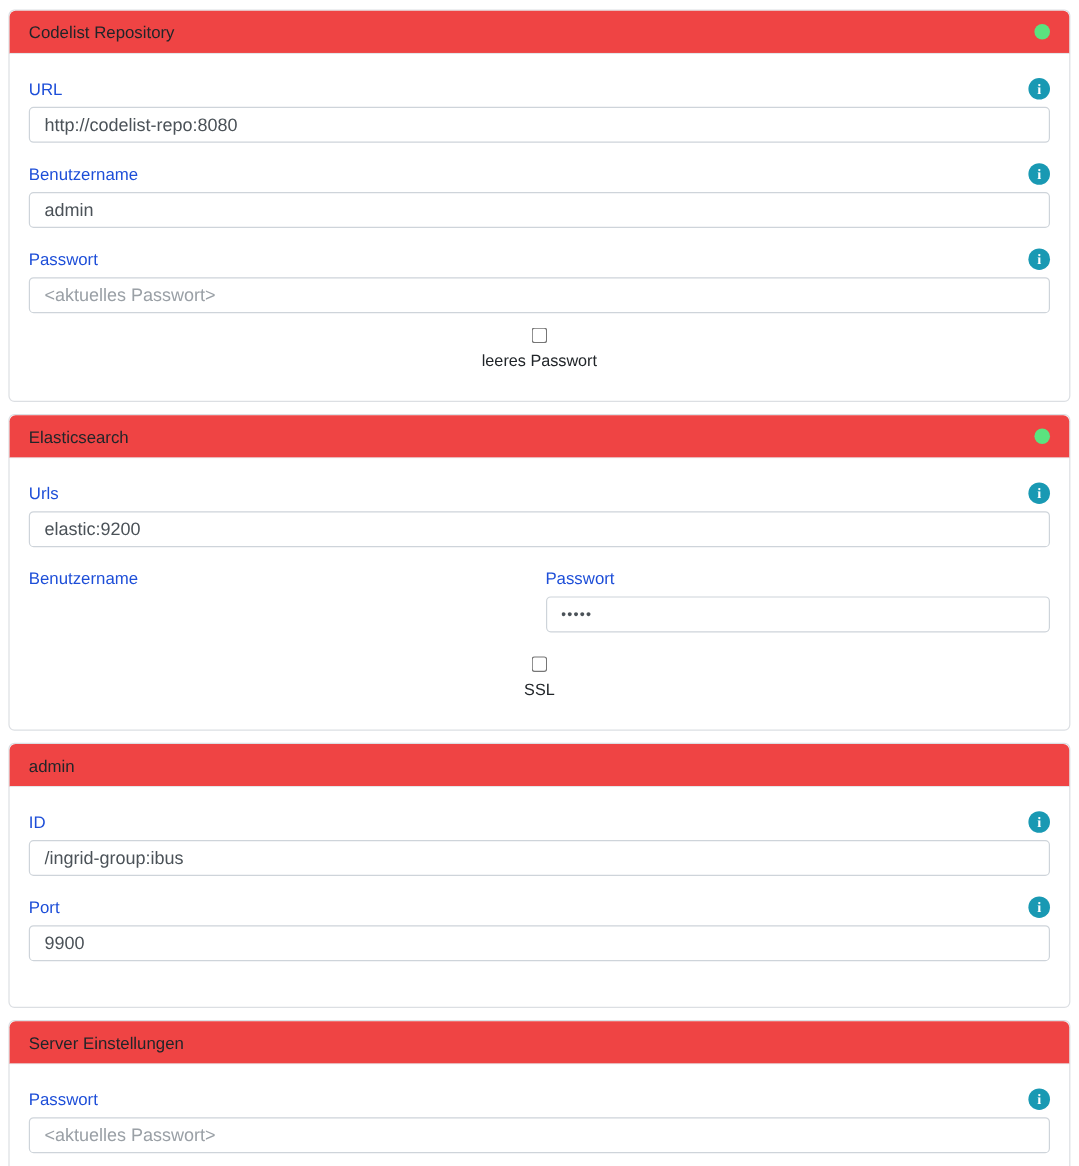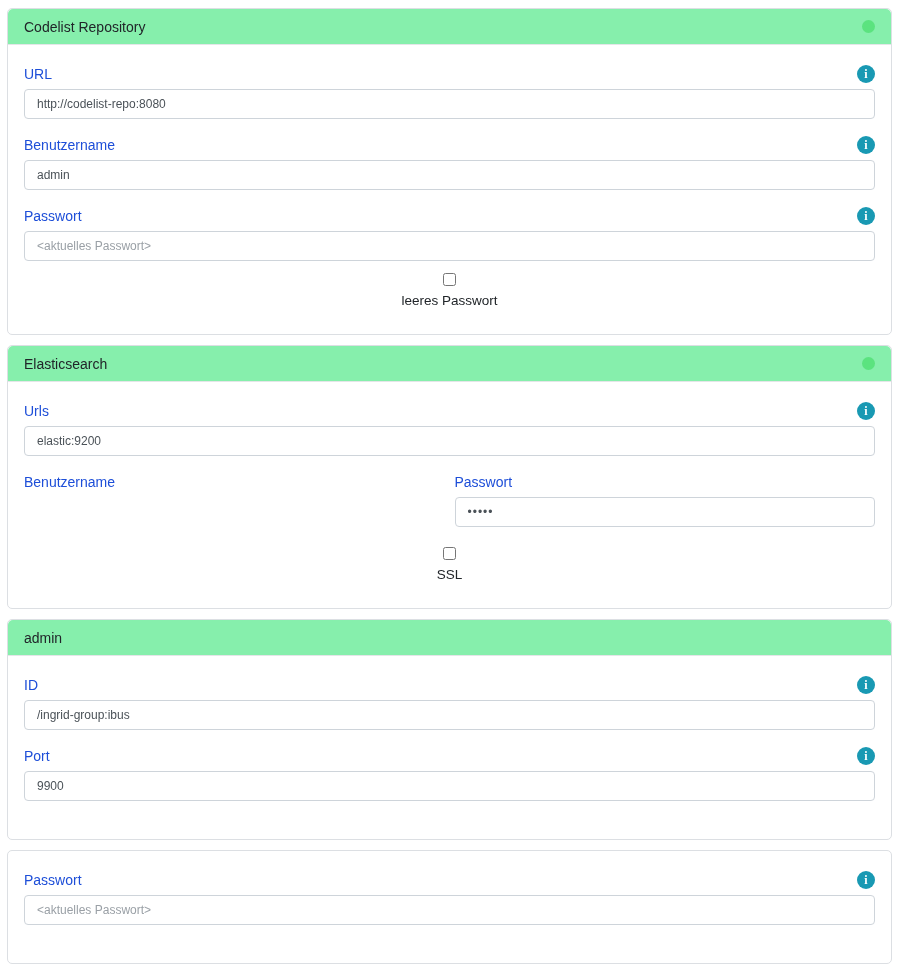--- a/index.html
+++ b/index.html
@@ -13,21 +13,21 @@
     color: #212529;
     font-size: 14px;
   }
   .card {
     border: 1px solid #dcdfe3;
     border-radius: 5px;
     background: #fff;
     margin-bottom: 10px;
   }
   .card-header {
-    background: #86efac;
+    background: #ef4444;
     border-bottom: 1px solid #e4e6e8;
     border-radius: 5px 5px 0 0;
     padding: 9px 16px;
     display: flex;
     justify-content: space-between;
     align-items: center;
     min-height: 36px;
     gap: 36px;
   }
   .card-title { font-size: 14px; color: #212529; }
@@ -64,21 +64,21 @@
     flex: 0 0 auto;
   }
   .text-input {
     display: block;
     width: 100%;
     height: 30px;
     border: 1px solid #ced4da;
     border-radius: 4px;
     padding: 0 12px;
     font-family: "Liberation Sans", sans-serif;
-    font-size: 12px;
+    font-size: 15px;
     color: #4b5258;
     background: #fff;
     outline: none;
   }
   .text-input::placeholder { color: #9aa0a6; opacity: 1; }
   input[type="password"].text-input { letter-spacing: 1px; font-size: 12px; }
   .checkbox-row {
     display: flex;
     align-items: center;
     gap: 7px;
@@ -211,20 +211,23 @@
         <label class="field-label">Port</label>
         <span class="info-icon">i</span>
       </div>
       <input class="text-input" type="text" value="9900" style="">
     </div>
 
   </div>
 </section>
 
 <section class="card">
+  <header class="card-header">
+    <span class="card-title">Server Einstellungen</span>
+  </header>
   <div class="card-body">
 
     <div class="form-group last">
       <div class="label-row">
         <label class="field-label">Passwort</label>
         <span class="info-icon">i</span>
       </div>
       <input class="text-input" type="text" placeholder="&lt;aktuelles Passwort&gt;" style="">
     </div>
 

